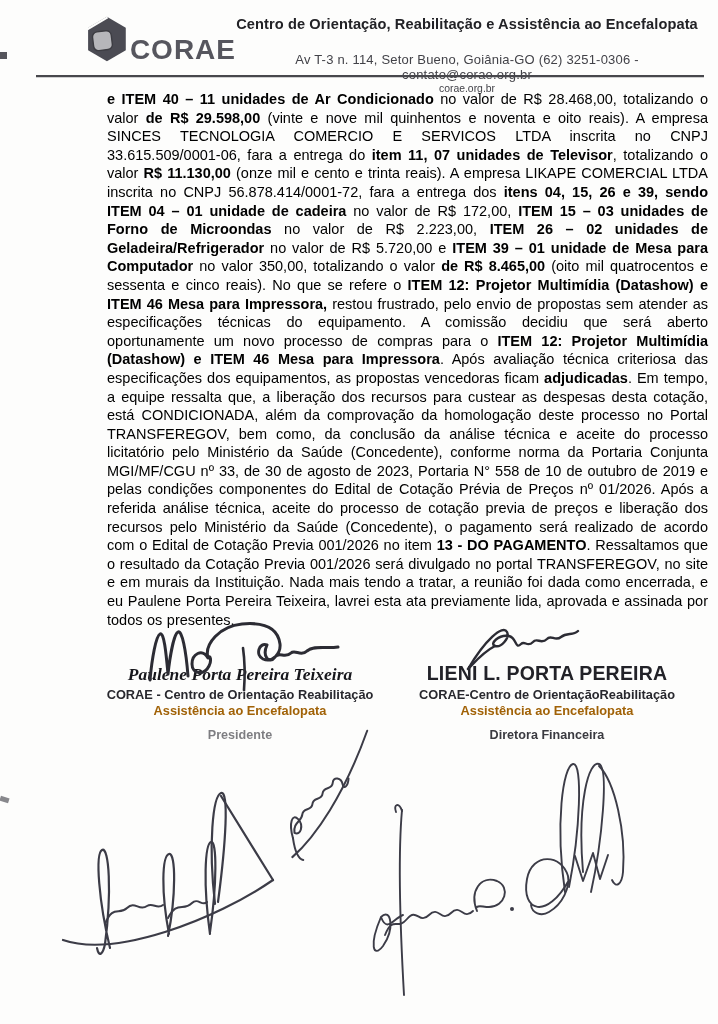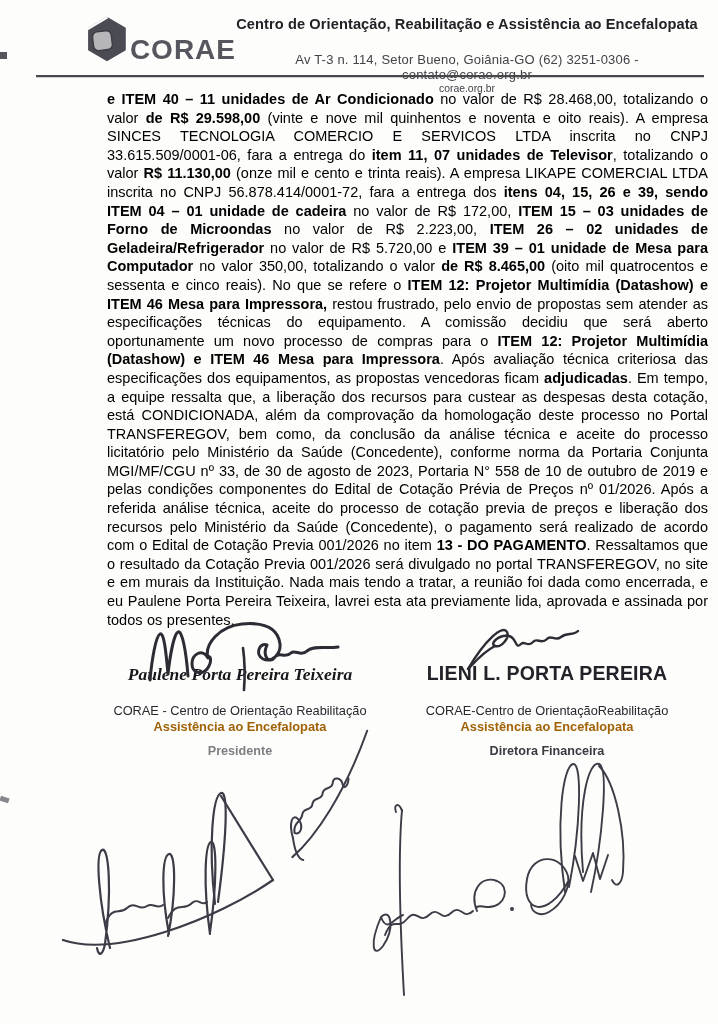--- a/index.html
+++ b/index.html
@@ -37,21 +37,21 @@
   .stamp { position:absolute; text-align:center; color:#1d1d22; }
   .stamp-left { left:90px; top:664px; width:300px; }
   .stamp-right { left:388px; top:662px; width:318px; }
   .stamp-left .s-name {
     font-family:"Liberation Serif", serif; font-style:italic; font-weight:700;
     font-size:17.5px; color:#17171c;
   }
   .stamp-right .s-name {
     font-size:19.5px; font-weight:700; letter-spacing:0.2px; color:#222228;
   }
-  .s-org { font-size:12.8px; font-weight:400; margin-top:18px; color:#28282e; }
+  .s-org { font-size:12.8px; font-weight:700; margin-top:2px; color:#28282e; }
   .s-org2 { font-size:12.8px; font-weight:700; margin-top:1px; color:#a16207; }
   .s-role { font-size:12.6px; font-weight:700; margin-top:10px; color:#3a3a40; }
   .stamp-left .s-role { opacity:.65; }
   .sig-svg { position:absolute; overflow:visible; }
   .sig-svg path { fill:none; stroke-linecap:round; stroke-linejoin:round; }
   
   .artifact { position:absolute; background:#55555c; }
 </style>
 </head>
 <body>

